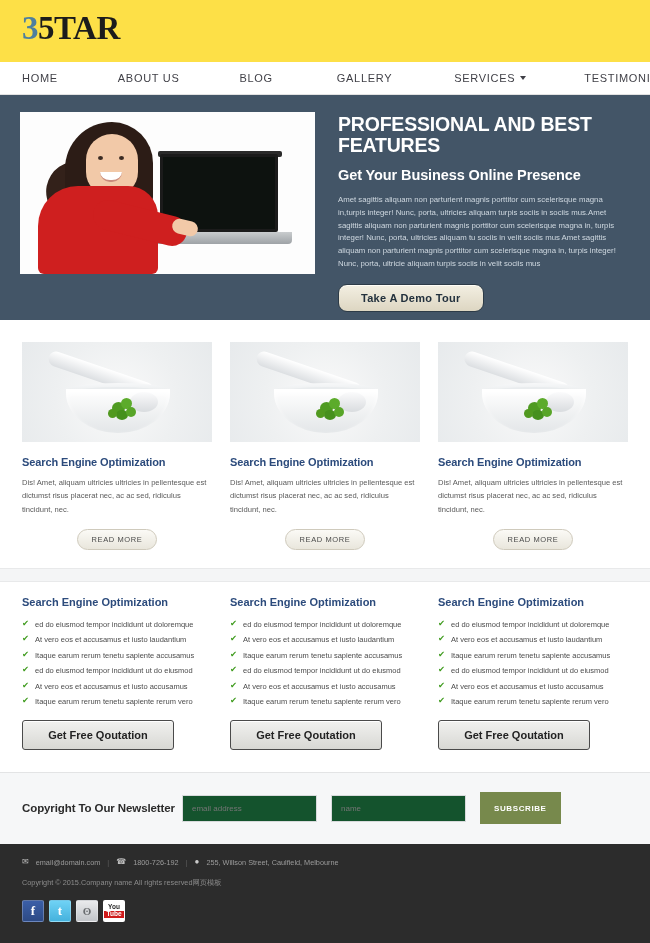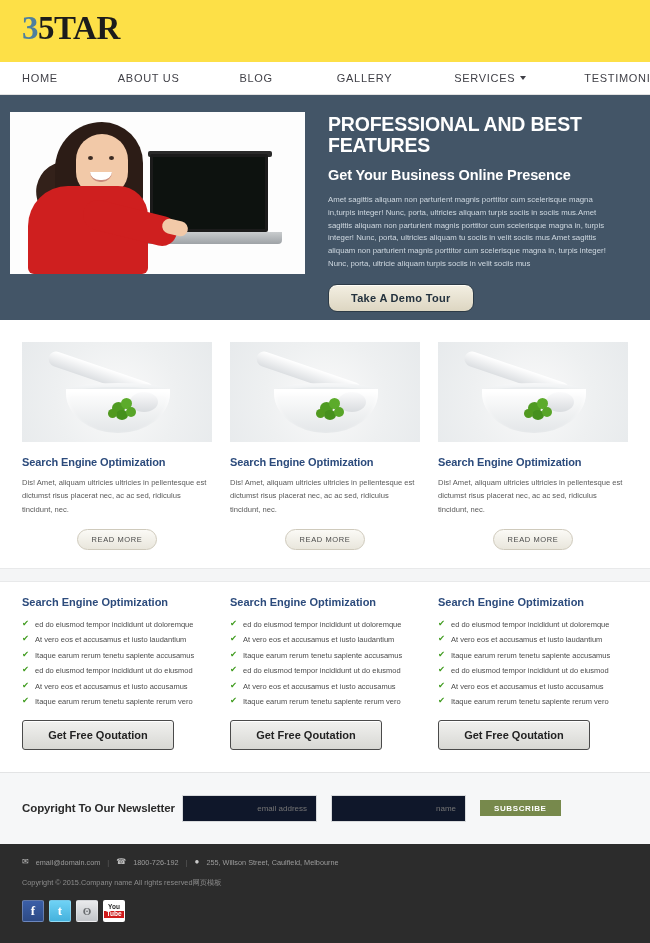--- a/index.html
+++ b/index.html
@@ -67,21 +67,21 @@
 
   
   .hero {
     background: #435567;
     height: 225px;
     padding: 17px 0 0 0;
     position: relative;
   }
   .hero-inner {
     display: flex;
-    padding: 0 10px;
+    padding: 0 20px;
   }
   .hero-img {
     width: 295px;
     height: 162px;
     background: #ffffff;
     flex: none;
     position: relative;
     overflow: hidden;
   }
   
@@ -335,32 +335,31 @@
   .nl-title {
     font-size: 11.5px;
     font-weight: 700;
     color: #2b2b2b;
     letter-spacing: -0.1px;
     width: 160px;
   }
   .nl-input {
     height: 27px;
     border: 1px solid #d8dadc;
-    background: #0f172a;
+    background: #14532d;
     font-size: 8px;
     color: #a7a9ab;
     font-family: "Liberation Sans", sans-serif;
     padding: 0 9px;
     outline: none;
-    text-align: right;
   }
   .nl-email { width: 135px; margin-right: 14px; }
   .nl-name  { width: 135px; margin-right: 14px; }
   .nl-btn {
-    height: 16px;
+    height: 32px;
     padding: 0 14px;
     background: #77894c;
     border: none;
     color: #ffffff;
     font-size: 8px;
     font-weight: 700;
     letter-spacing: 0.6px;
     font-family: "Liberation Sans", sans-serif;
     cursor: pointer;
   }

